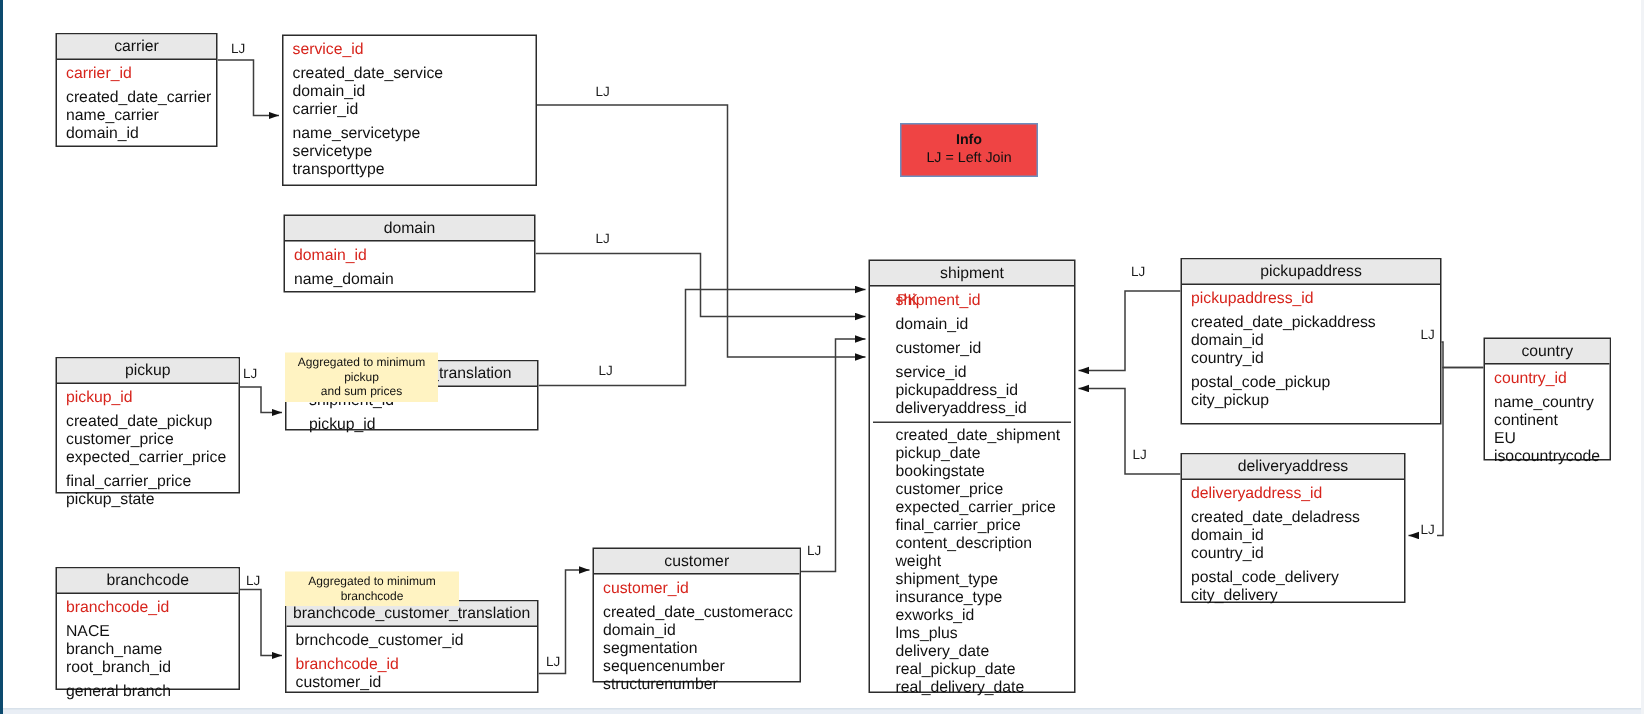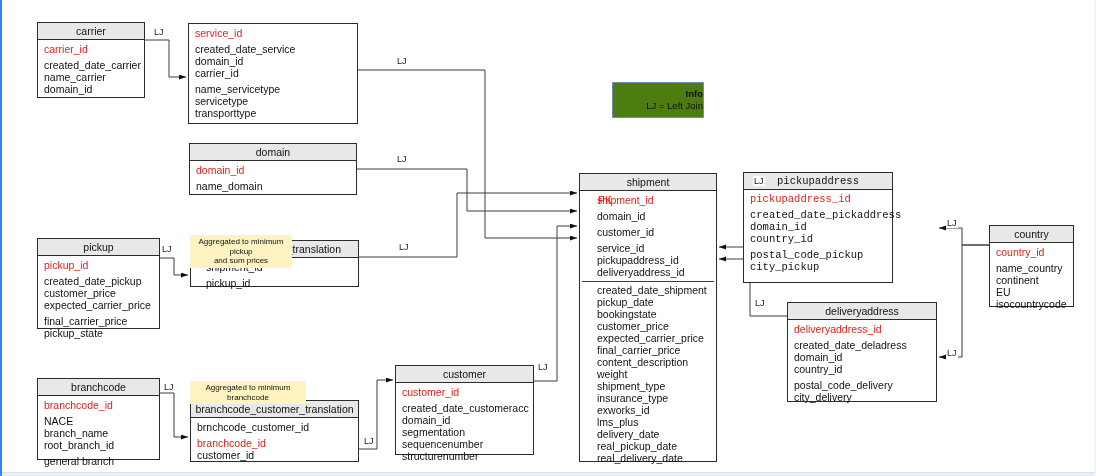--- a/index.html
+++ b/index.html
@@ -1,38 +1,38 @@
 <!DOCTYPE html>
 <html><head>
 <meta charset="utf-8">
 <style>
   html,body{margin:0;padding:0;background:#ffffff;}
   body{width:1096px;height:476px;font-family:"Liberation Sans",sans-serif;}
   .canvas{position:relative;width:1096px;height:476px;background:#fff;overflow:hidden;
-          border-left:2px solid #3b82f6;border-right:2px solid #f1f3f6;box-sizing:border-box;}
+          border-left:2px solid #0c4a6e;border-right:2px solid #f1f3f6;box-sizing:border-box;}
   .edge-bottom{position:absolute;left:0;bottom:0;width:100%;height:3px;background:#e9eef5;border-top:1px solid #d8e1ea;}
   #wires{position:absolute;left:0;top:0;width:1096px;height:476px;}
   .wire{fill:none;stroke:#3d3d3d;stroke-width:1;}
   .table-box{position:absolute;background:#ffffff;border:1px solid #2b2b2b;box-sizing:border-box;z-index:2;}
   .table-header{height:16px;line-height:16px;background:#e8e8e8;border-bottom:1px solid #2b2b2b;
                 text-align:center;font-size:10.5px;color:#111;white-space:nowrap;overflow:hidden;}
   .table-rows{padding-top:3px;}
   .table-row{position:relative;line-height:12px;font-size:10.5px;color:#111;
              padding-left:var(--pad,6px);white-space:nowrap;}
   .table-row.gap{margin-top:4px;}
   .table-row.ind{padding-left:15px;}
   .red{color:#d7241c;}
   .pk{position:absolute;left:2px;top:0;color:#d7241c;padding-left:16px;}
   .sep{border-top:1px solid #3a3a3a;margin:3px 2px 2px 2px;height:0;}
   .lj{position:absolute;font-size:9px;line-height:10px;color:#1c1c1c;background:#fff;padding:0 1px;z-index:3;}
   .note{position:absolute;background:#fff3c2;color:#111;font-size:8px;line-height:9.5px;
         text-align:center;padding:2px 3px;box-sizing:border-box;z-index:2;}
-  .info-box{position:absolute;left:598px;top:82px;width:92px;height:36px;background:#4d7c0f;
+  .info-box{position:absolute;left:598px;top:82px;width:92px;height:36px;background:#ef4444;
             border:1px solid #6c8ebf;box-sizing:border-box;display:flex;flex-direction:column;
-            justify-content:center;text-align:right;font-size:9.5px;line-height:12px;color:#111;z-index:2;margin-left:12px;}
+            justify-content:center;text-align:center;font-size:9.5px;line-height:12px;color:#111;z-index:2;}
   .info-title{font-weight:bold;}
 </style>
 </head>
 <body>
 
 <div class="canvas">
   <svg id="wires" viewBox="0 0 1096 476">
     <defs>
       <marker id="arw" markerWidth="8" markerHeight="6" refX="7" refY="2.5" orient="auto" markerUnits="userSpaceOnUse">
         <path d="M0,0 L7,2.5 L0,5 z" fill="#111"></path>
@@ -146,21 +146,21 @@
           <div class="table-row"><span class="ft">weight</span></div>
           <div class="table-row"><span class="ft">shipment_type</span></div>
           <div class="table-row"><span class="ft">insurance_type</span></div>
           <div class="table-row"><span class="ft">exworks_id</span></div>
           <div class="table-row"><span class="ft">lms_plus</span></div>
           <div class="table-row"><span class="ft">delivery_date</span></div>
           <div class="table-row"><span class="ft">real_pickup_date</span></div>
           <div class="table-row"><span class="ft">real_delivery_date</span></div>
         </div>
       </div>
-      <div class="table-box" style="left: 741px; top: 172px; width: 150px; height: 111px; font-family: Liberation Mono, monospace;">
+      <div class="table-box" style="left: 785px; top: 172px; width: 174px; height: 111px;">
         <div class="table-header">pickupaddress</div>
         <div class="table-rows">
           <div class="table-row"><span class="ft red">pickupaddress_id</span></div>
           <div class="table-row gap"><span class="ft">created_date_pickaddress</span></div>
           <div class="table-row"><span class="ft">domain_id</span></div>
           <div class="table-row"><span class="ft">country_id</span></div>
           <div class="table-row gap"><span class="ft">postal_code_pickup</span></div>
           <div class="table-row"><span class="ft">city_pickup</span></div>
         </div>
       </div>

